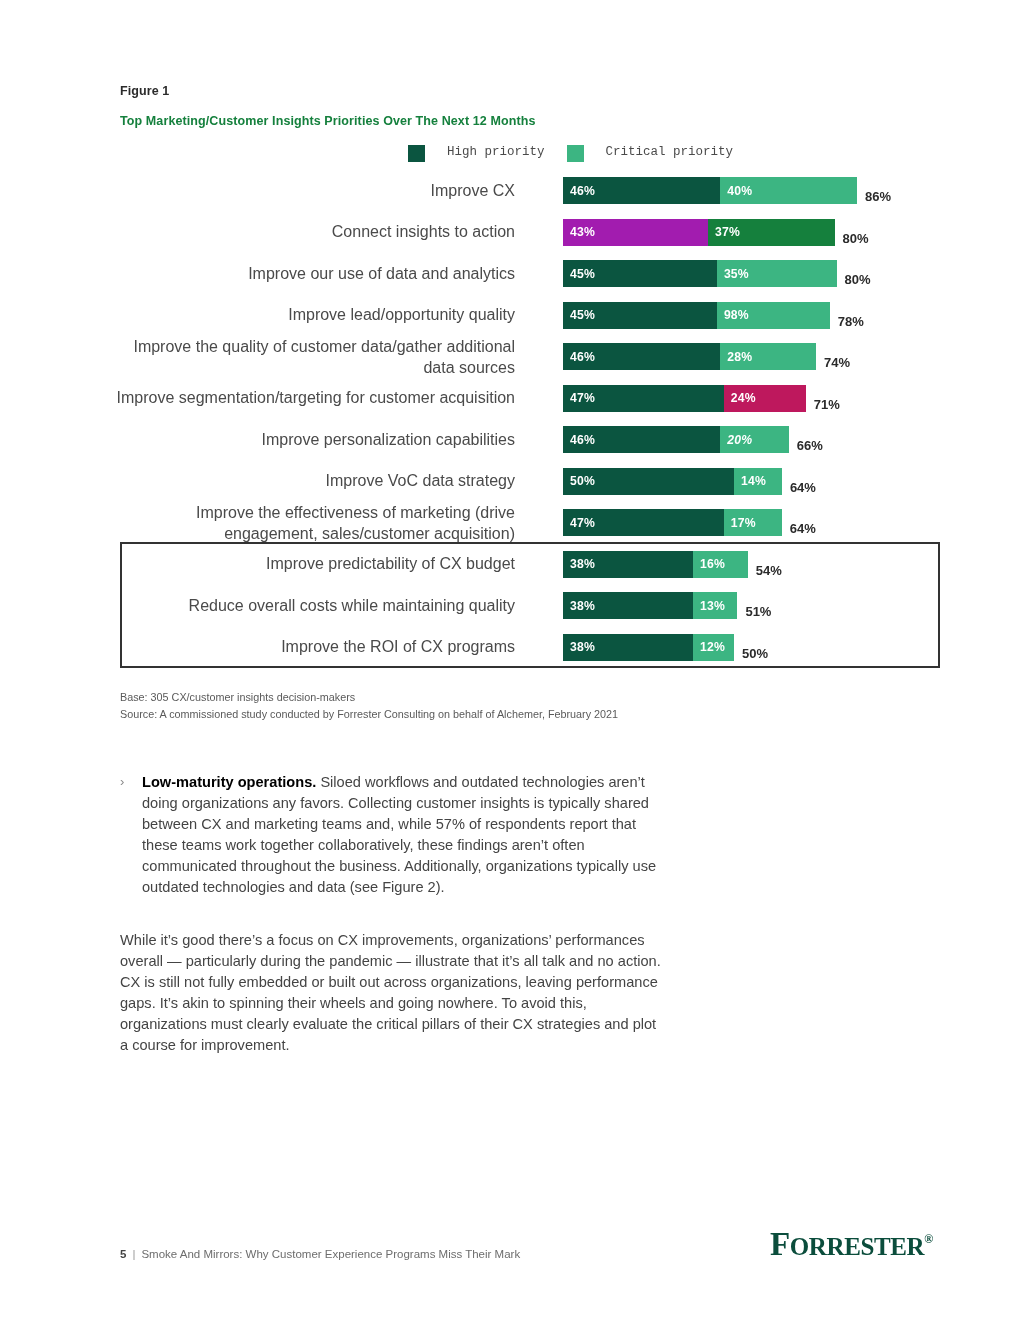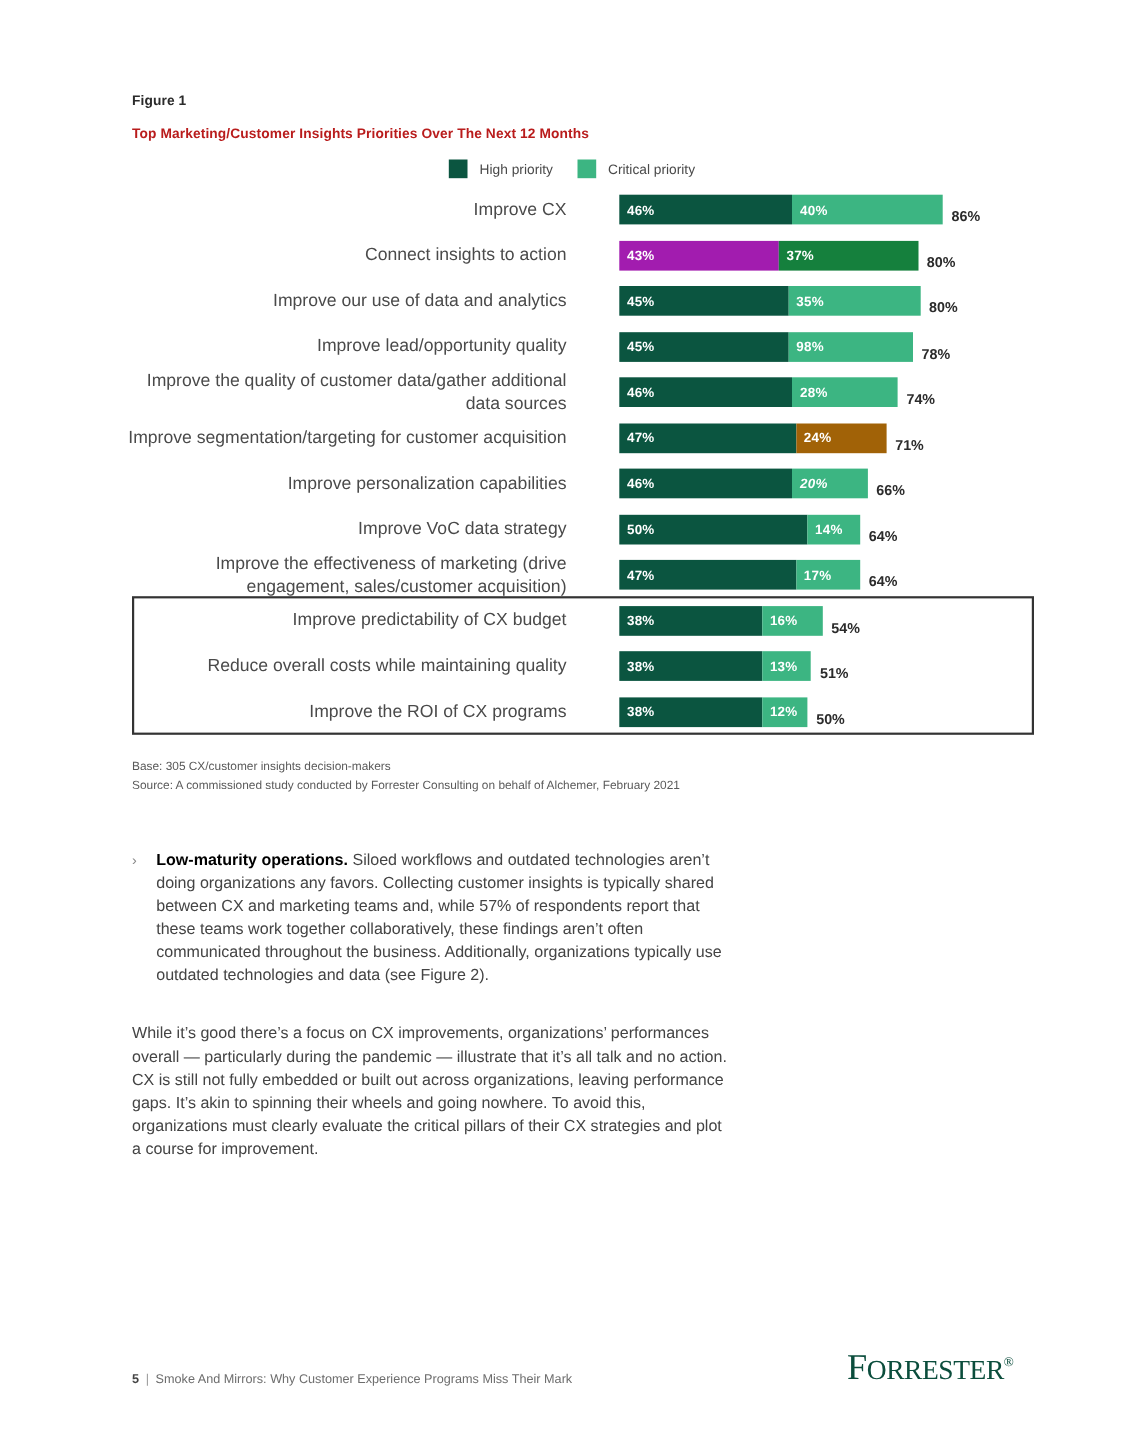--- a/index.html
+++ b/index.html
@@ -33,40 +33,40 @@
     font-weight: bold;
     color: #2b2b2b;
     letter-spacing: .1px;
   }
   .fig-title {
     position: absolute;
     left: 120px;
     top: 114px;
     font-size: 12.5px;
     font-weight: bold;
-    color: #b91c1c;
+    color: #15803d;
     letter-spacing: .1px;
   }
 
   
   .legend {
     position: absolute;
     left: 408px;
     top: 145px;
     display: flex;
     align-items: center;
     gap: 10px;
     font-size: 12.5px;
     color: #4a4a4a;
   }
   .legend-item {
     display: flex;
-    align-items: center;
-    gap: 11px;
+    gap: 22px;
     margin-right: 12px;
+    font-family: Liberation Mono, monospace;
   }
   .legend-swatch {
     width: 17px;
     height: 17px;
     display: block;
   }
 
   
   .chart {
     position: absolute;
@@ -193,21 +193,21 @@
     color: #444444;
   }
   .footer .sep { color: #9a9a9a; }
 
   .logo {
     position: absolute;
     left: 770px;
     top: 1228px;
     font-family: "Liberation Serif", serif;
     font-size: 33px;
-    font-weight: normal;
+    font-weight: bold;
     color: #0b4d3c;
     letter-spacing: -0.4px;
     line-height: 1;
   }
   .logo .small { font-size: 25px; }
   .logo .reg { font-size: 12px; vertical-align: super; }
 </style>
 </head>
 <body>
 
@@ -265,21 +265,21 @@
         <div class="row-bars">
           <div class="seg" style="background: rgb(11, 85, 64); width: 157.32px;">46%</div>
           <div class="seg seg-critical" style="background: rgb(60, 181, 130); width: 95.76px;">28%</div>
           <div class="row-total">74%</div>
         </div>
       </div>
       <div class="row">
         <div class="row-label">Improve segmentation/targeting for customer acquisition</div>
         <div class="row-bars">
           <div class="seg" style="background: rgb(11, 85, 64); width: 160.74px;">47%</div>
-          <div class="seg seg-critical" style="background: #a16207; width: 82.08px;">24%</div>
+          <div class="seg seg-critical" style="background: #be185d; width: 82.08px;">24%</div>
           <div class="row-total">71%</div>
         </div>
       </div>
       <div class="row">
         <div class="row-label">Improve personalization capabilities</div>
         <div class="row-bars">
           <div class="seg" style="background: rgb(11, 85, 64); width: 157.32px;">46%</div>
           <div class="seg seg-critical" style="background: rgb(60, 181, 130); width: 68.4px; font-style: italic;">20%</div>
           <div class="row-total">66%</div>
         </div>

